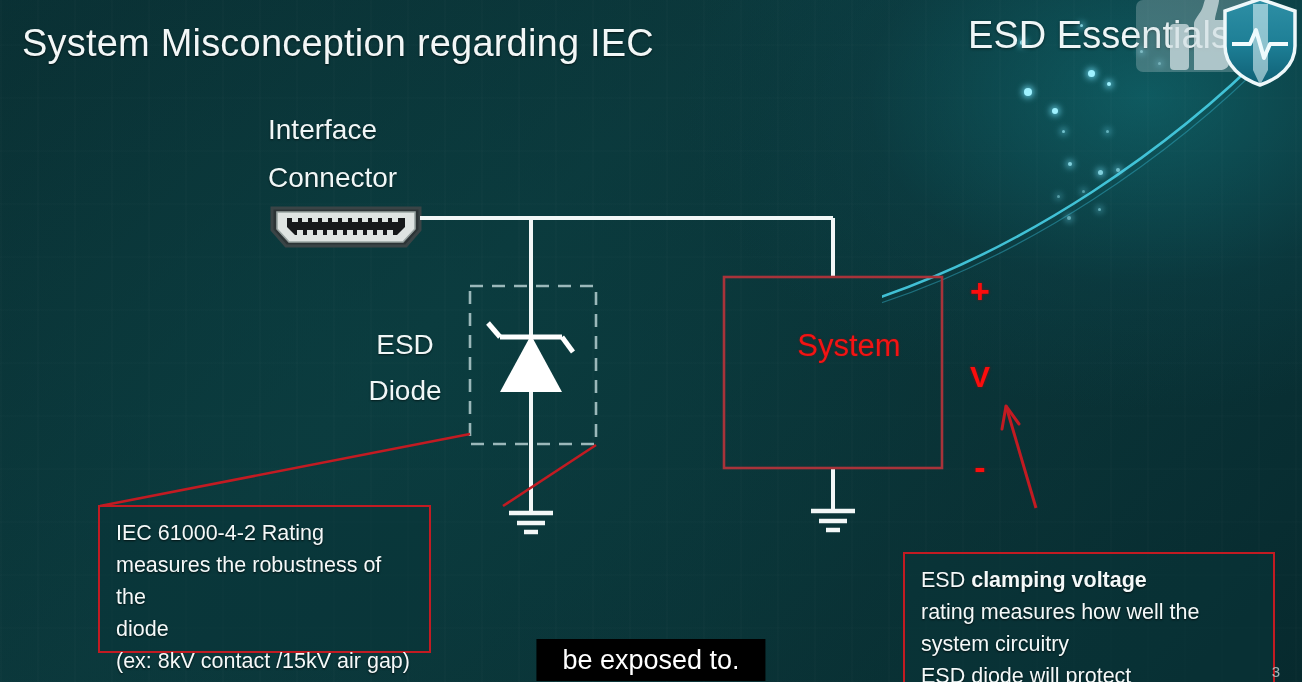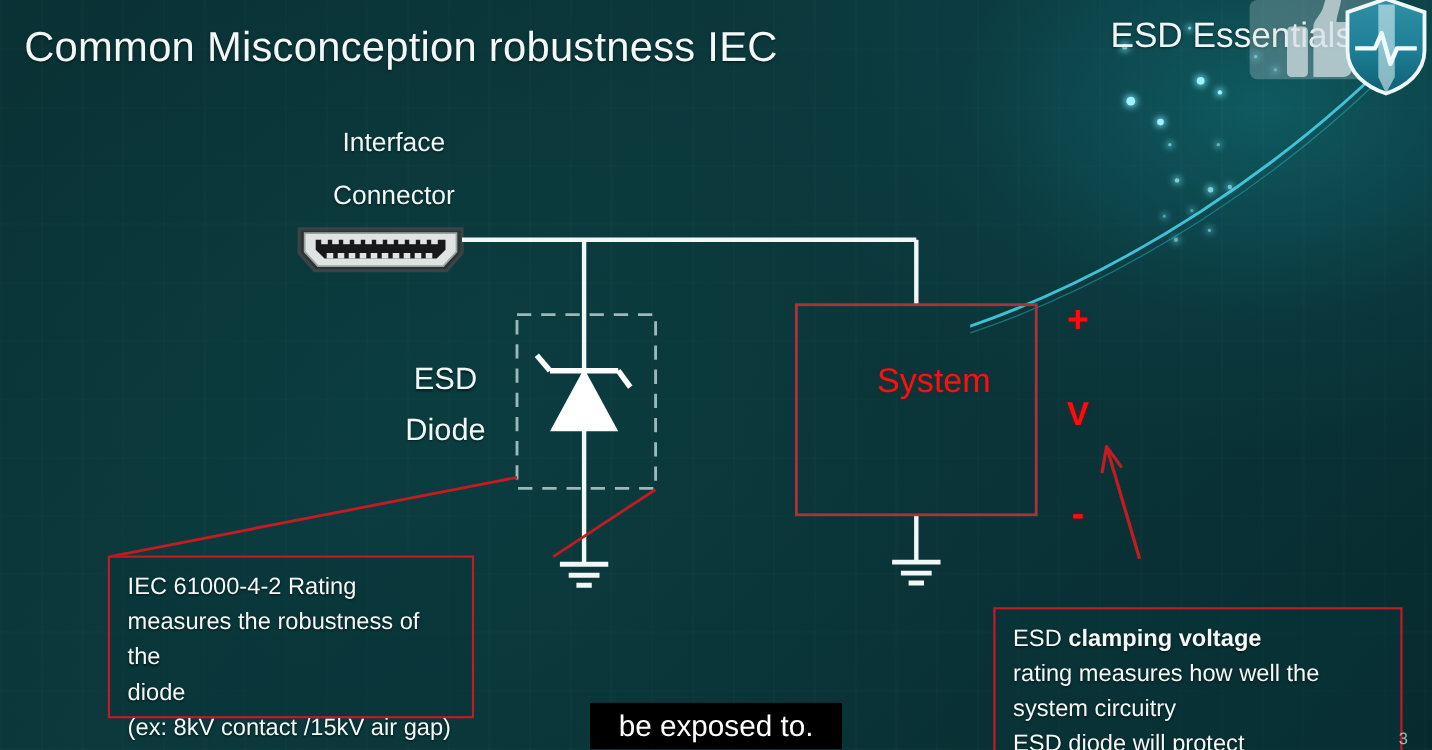--- a/index.html
+++ b/index.html
@@ -46,21 +46,21 @@
     color: #f2f7f7;
     letter-spacing: 0.2px;
     text-shadow: 0 1px 2px rgba(0,0,0,0.6);
     white-space: nowrap;
   }
 
   
   .brand-text {
     position: absolute;
     right: 72px; top: 14px;
-    font-size: 32px;
+    font-size: 38px;
     color: #eef6f7;
     text-shadow: 0 1px 3px rgba(0,0,0,0.5);
     white-space: nowrap;
   }
   .thumb-overlay {
     position: absolute;
     right: 36px; top: 0px;
     width: 130px; height: 72px;
     background: rgba(200,215,220,0.28);
     border-radius: 7px;
@@ -68,22 +68,22 @@
   }
   .thumb-overlay svg { position: absolute; left: 32px; top: -10px; }
   .shield-logo { position: absolute; right: 2px; top: -4px; width: 80px; height: 92px; }
 
   
   .connector { position: absolute; left: 268px; top: 203px; width: 156px; height: 48px; }
   .conn-label {
     position: absolute;
     left: 268px; top: 106px;
     width: 180px;
-    text-align: center;
-    font-size: 24px;
+    text-align: left;
+    font-size: 28px;
     line-height: 48px;
     color: #f0f7f7;
     text-shadow: 0 1px 2px rgba(0,0,0,0.55);
   }
 
   
   .circuit { position: absolute; left: 0; top: 0; width: 1302px; height: 682px; }
 
   .esd-label {
     position: absolute;
@@ -187,21 +187,21 @@
     <div class="particle" style="left:196px;top:170px;width:5px;height:5px;opacity:.8;"></div>
     <div class="particle" style="left:214px;top:168px;width:4px;height:4px;opacity:.7;"></div>
     <div class="particle" style="left:180px;top:190px;width:3px;height:3px;opacity:.5;"></div>
     <div class="particle" style="left:155px;top:195px;width:3px;height:3px;opacity:.5;"></div>
     <div class="particle" style="left:196px;top:208px;width:3px;height:3px;opacity:.6;"></div>
     <div class="particle" style="left:165px;top:216px;width:4px;height:4px;opacity:.6;"></div>
     <div class="particle" style="left:238px;top:50px;width:3px;height:3px;opacity:.6;"></div>
     <div class="particle" style="left:256px;top:62px;width:3px;height:3px;opacity:.5;"></div>
   </div>
 
-  <div class="slide-title">Common Misconception robustness IEC</div>
+  <div class="slide-title">System Misconception regarding IEC</div>
 
   <div class="brand-text">ESD Essentials</div>
 
   <div class="thumb-overlay">
     <svg width="70" height="82" viewBox="0 0 70 82">
       <g fill="#d7e4e7" opacity="0.72">
         <rect x="2" y="34" width="19" height="46" rx="4"></rect>
         <path d="M26 80 L26 34 C26 30 30 26 33 21 C36 16 36 8 40 5 C45 1 52 4 51 11 C50 18 47 26 47 30 L64 30 C69 30 71 35 69 40 L61 74 C60 78 56 80 52 80 Z"></path>
       </g>
     </svg>

